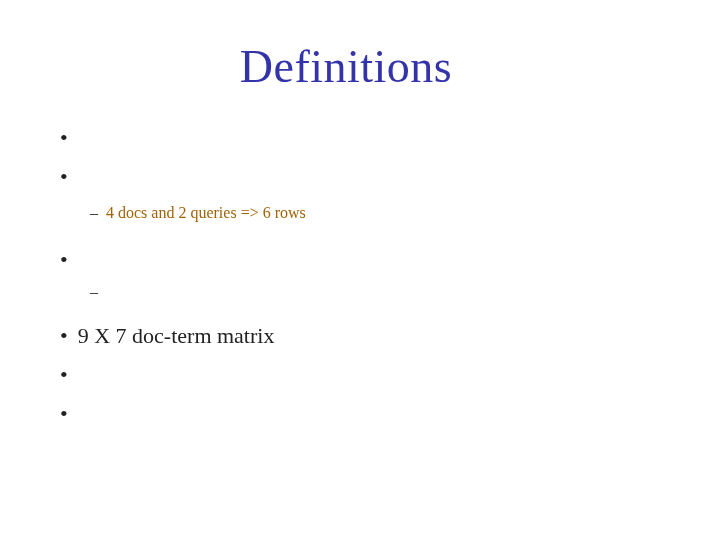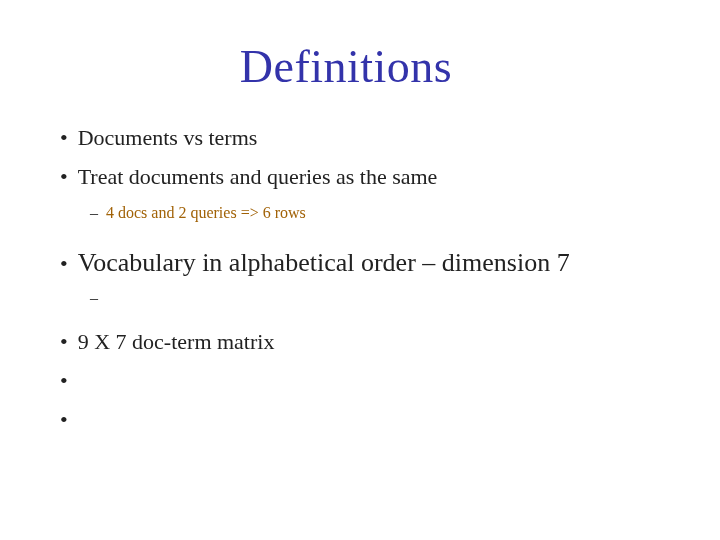--- a/index.html
+++ b/index.html
@@ -95,37 +95,34 @@
 </head>
 <body>
 
 <div class="slide">
   <h1 class="title">Definitions</h1>
 
   <div class="content">
 
     <div class="bullet-item">
       <span class="bullet-dot">•</span>
-      <span class="bullet-text-md">Documents vs terms</span>
     </div>
 
     <div class="bullet-item">
       <span class="bullet-dot">•</span>
-      <span class="bullet-text-md">Treat documents and queries as the same</span>
     </div>
     <div class="sub-bullet">
       <span class="sub-dash">–</span>
       <span class="sub-text">4 docs and 2 queries =&gt; 6 rows</span>
     </div>
 
     <div class="spacer"></div>
 
     <div class="bullet-item">
       <span class="bullet-dot">•</span>
-      <span class="bullet-text-lg">Vocabulary in alphabetical order – dimension 7</span>
     </div>
     <div class="sub-bullet">
       <span class="sub-dash">–</span>
     </div>
 
     <div class="spacer"></div>
 
     <div class="bullet-item">
       <span class="bullet-dot">•</span>
       <span class="bullet-text-md">9 X 7 doc-term matrix</span>

